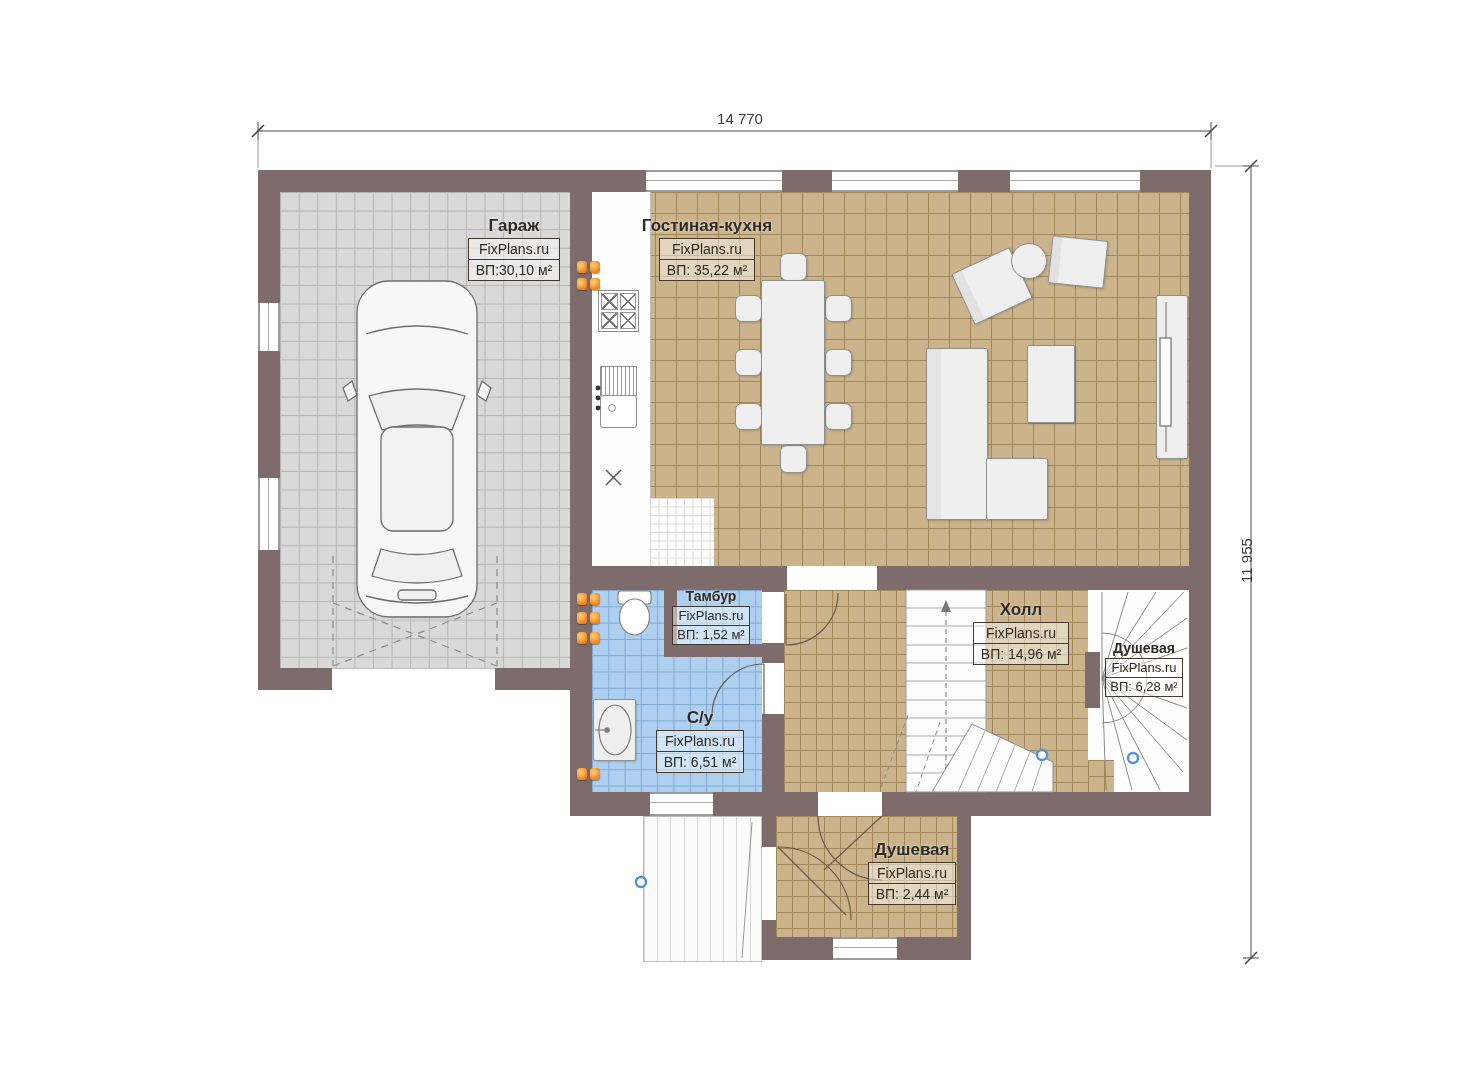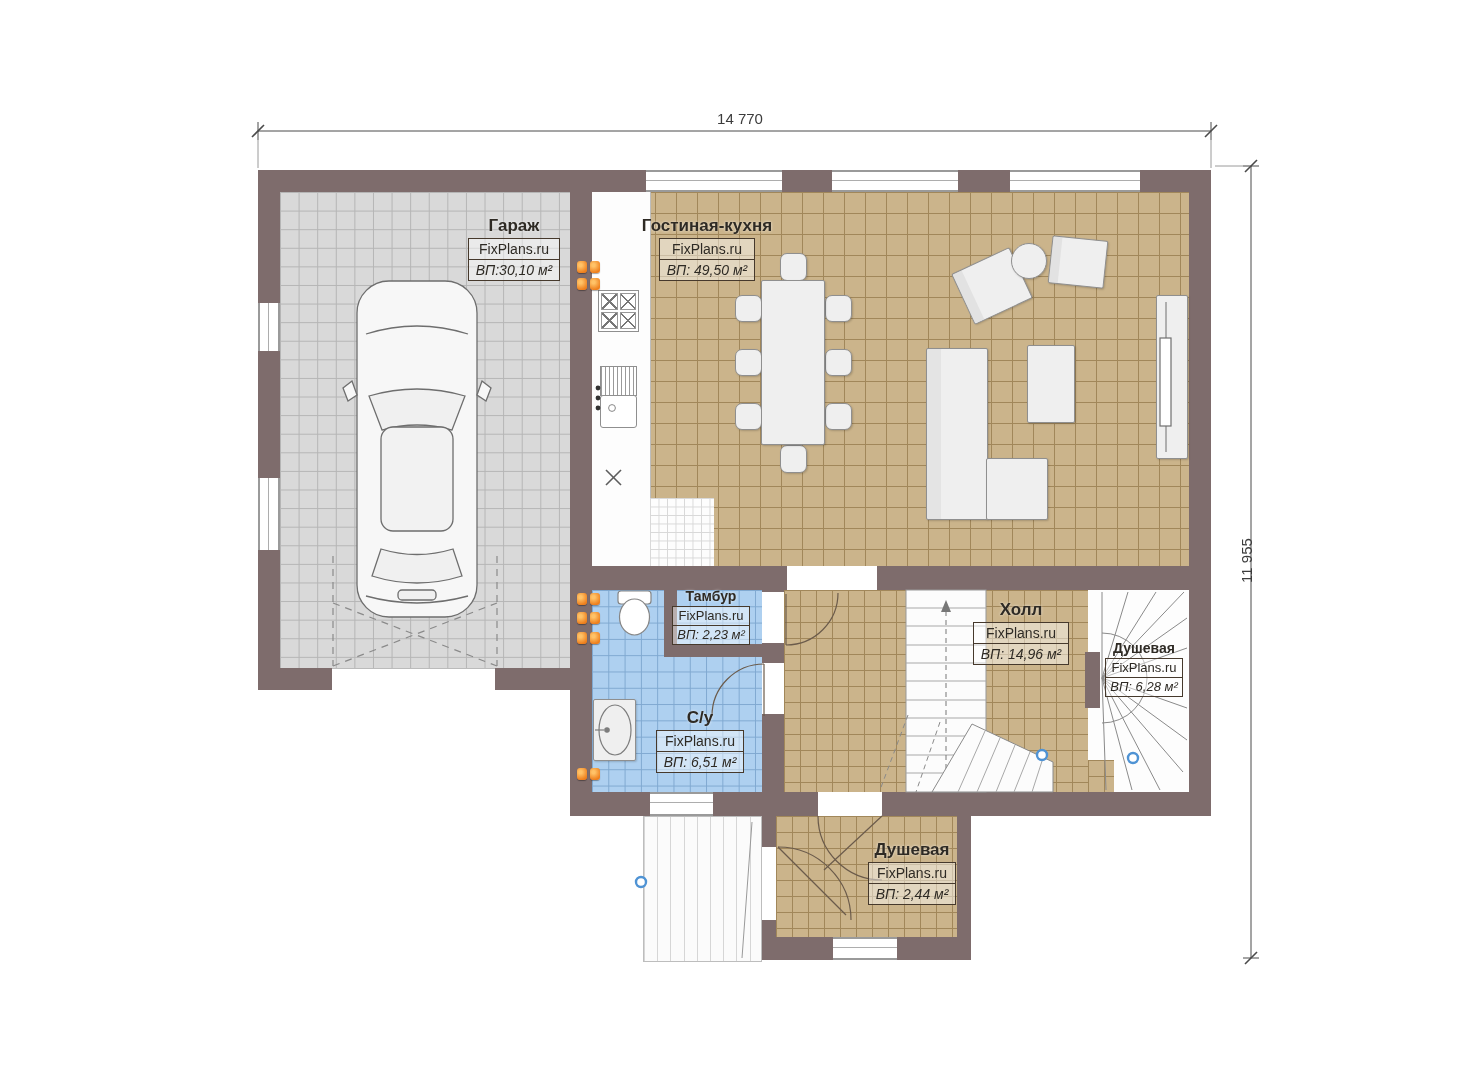--- a/index.html
+++ b/index.html
@@ -34,21 +34,21 @@
     background-image:linear-gradient(to right,transparent 8px,#adadad 8px,#adadad 9px,transparent 9px);}
   .furn{position:absolute;background:#efefef;border:1px solid #8f8f8f;border-radius:2px;z-index:3;
     box-shadow:1px 1px 2px rgba(0,0,0,.18);box-sizing:border-box;}
   .chair{border-radius:7px;}
   .room-label{position:absolute;z-index:5;display:flex;flex-direction:column;align-items:center;}
   .room-name{font-size:17px;font-weight:bold;margin-bottom:2px;white-space:nowrap;
     text-shadow:0 0 3px rgba(255,255,255,.7);}
   .lbl-stack{display:flex;flex-direction:column;align-items:stretch;}
   .lbl-box{border:1px solid #46392c;padding:0 7px;font-size:14px;line-height:20px;text-align:center;
     background:rgba(255,255,255,.45);white-space:nowrap;}
-  .lbl-box + .lbl-box{border-top:none;font-style:italic;}
+  .lbl-box + .lbl-box{border-top:none;}
   .room-label.small .room-name{font-size:14px;}
   .room-label.small .lbl-box{font-size:13px;line-height:18px;padding:0 4px;}
   .rad{position:absolute;width:23px;height:12px;display:flex;gap:3px;z-index:6;}
   .rad span{flex:1;border-radius:3px;background:radial-gradient(circle at 35% 35%,#ffc267 15%,#ee7f1c 75%);
     box-shadow:0 1px 1px rgba(0,0,0,.35);}
   .svgl{position:absolute;left:0;top:0;z-index:4;pointer-events:none;}
   .dim-label{position:absolute;z-index:5;font-size:15px;color:#3c3c3c;text-align:center;}
   .burnerbox{position:absolute;z-index:3;background:#fff;border:1px solid #8f8f8f;display:grid;
     grid-template-columns:1fr 1fr;grid-template-rows:1fr 1fr;gap:2px;padding:2px;box-sizing:border-box;}
   .burnerbox i{background:
@@ -297,28 +297,28 @@
     <div class="room-name">Гараж</div>
     <div class="lbl-stack">
       <div class="lbl-box">FixPlans.ru</div>
       <div class="lbl-box">ВП:30,10 м²</div>
     </div>
   </div>
   <div class="room-label" style="left:642px;top:216px;width:130px">
     <div class="room-name">Гостиная-кухня</div>
     <div class="lbl-stack">
       <div class="lbl-box">FixPlans.ru</div>
-      <div class="lbl-box">ВП: 49,50 м²</div>
+      <div class="lbl-box">ВП: 35,22 м²</div>
     </div>
   </div>
   <div class="room-label small" style="left:662px;top:588px;width:98px">
     <div class="room-name">Тамбур</div>
     <div class="lbl-stack">
       <div class="lbl-box">FixPlans.ru</div>
-      <div class="lbl-box">ВП: 2,23 м²</div>
+      <div class="lbl-box">ВП: 1,52 м²</div>
     </div>
   </div>
   <div class="room-label" style="left:640px;top:708px;width:120px">
     <div class="room-name">С/у</div>
     <div class="lbl-stack">
       <div class="lbl-box">FixPlans.ru</div>
       <div class="lbl-box">ВП: 6,51 м²</div>
     </div>
   </div>
   <div class="room-label" style="left:962px;top:600px;width:118px">

